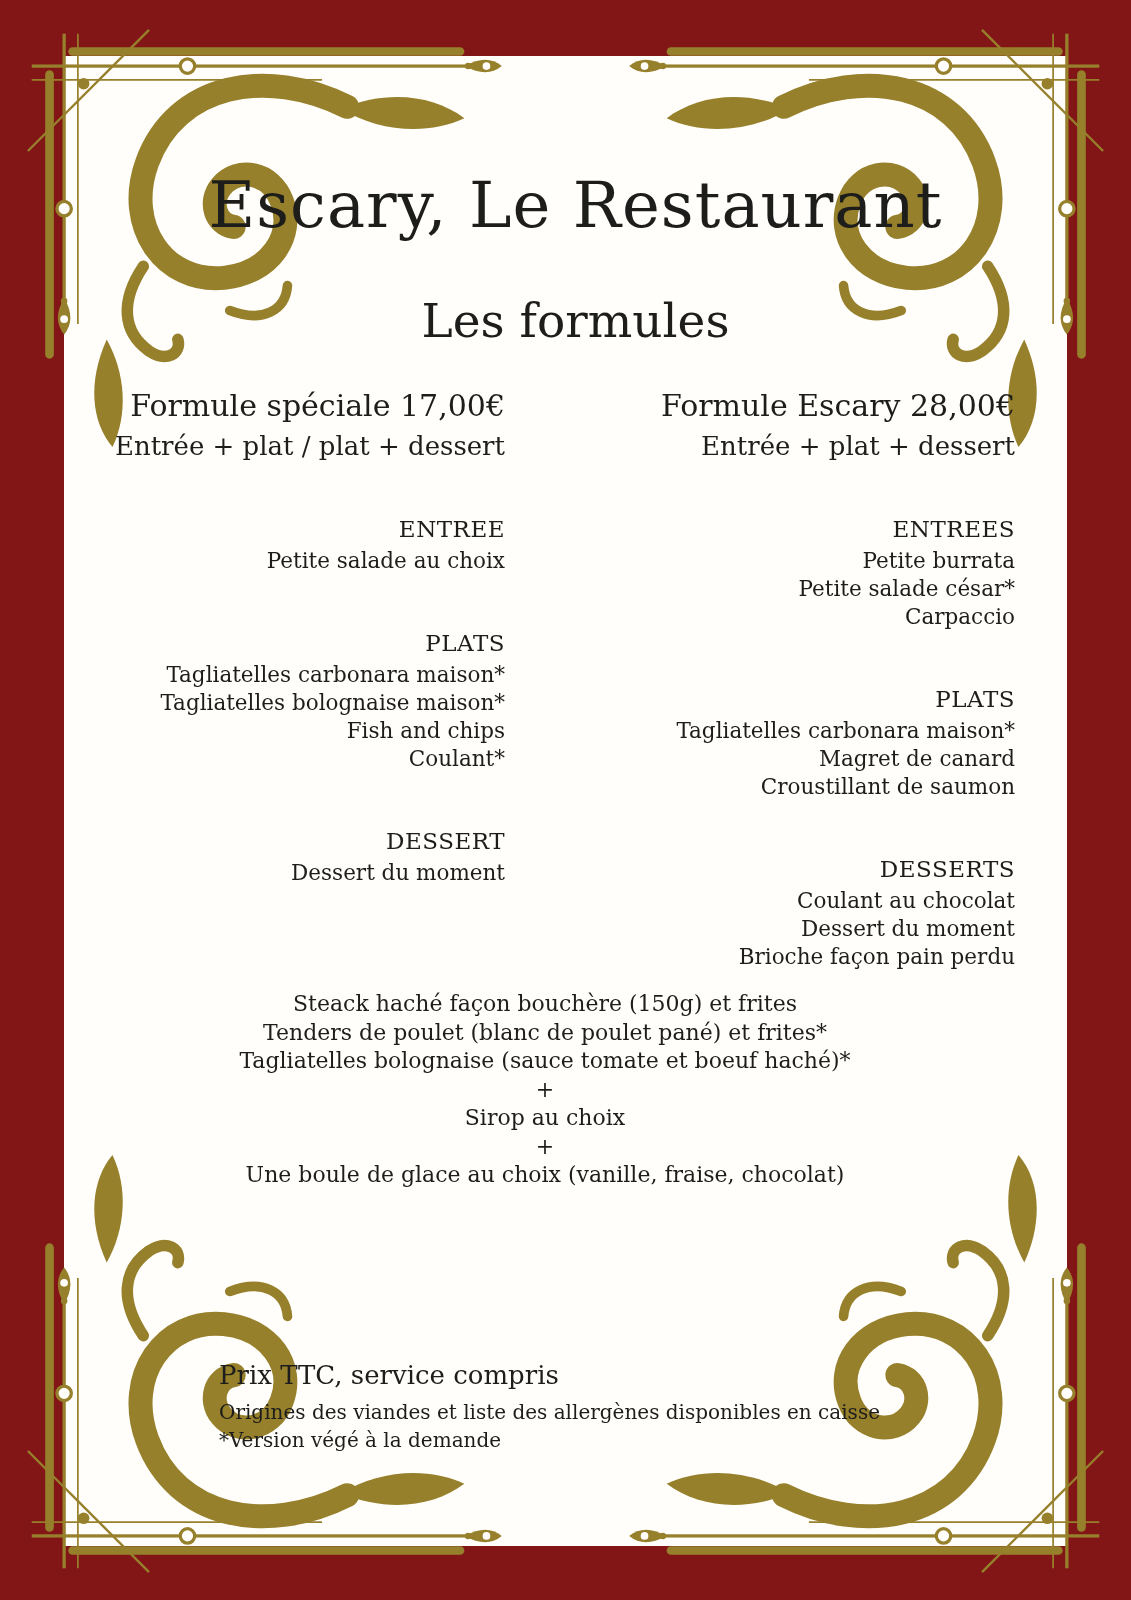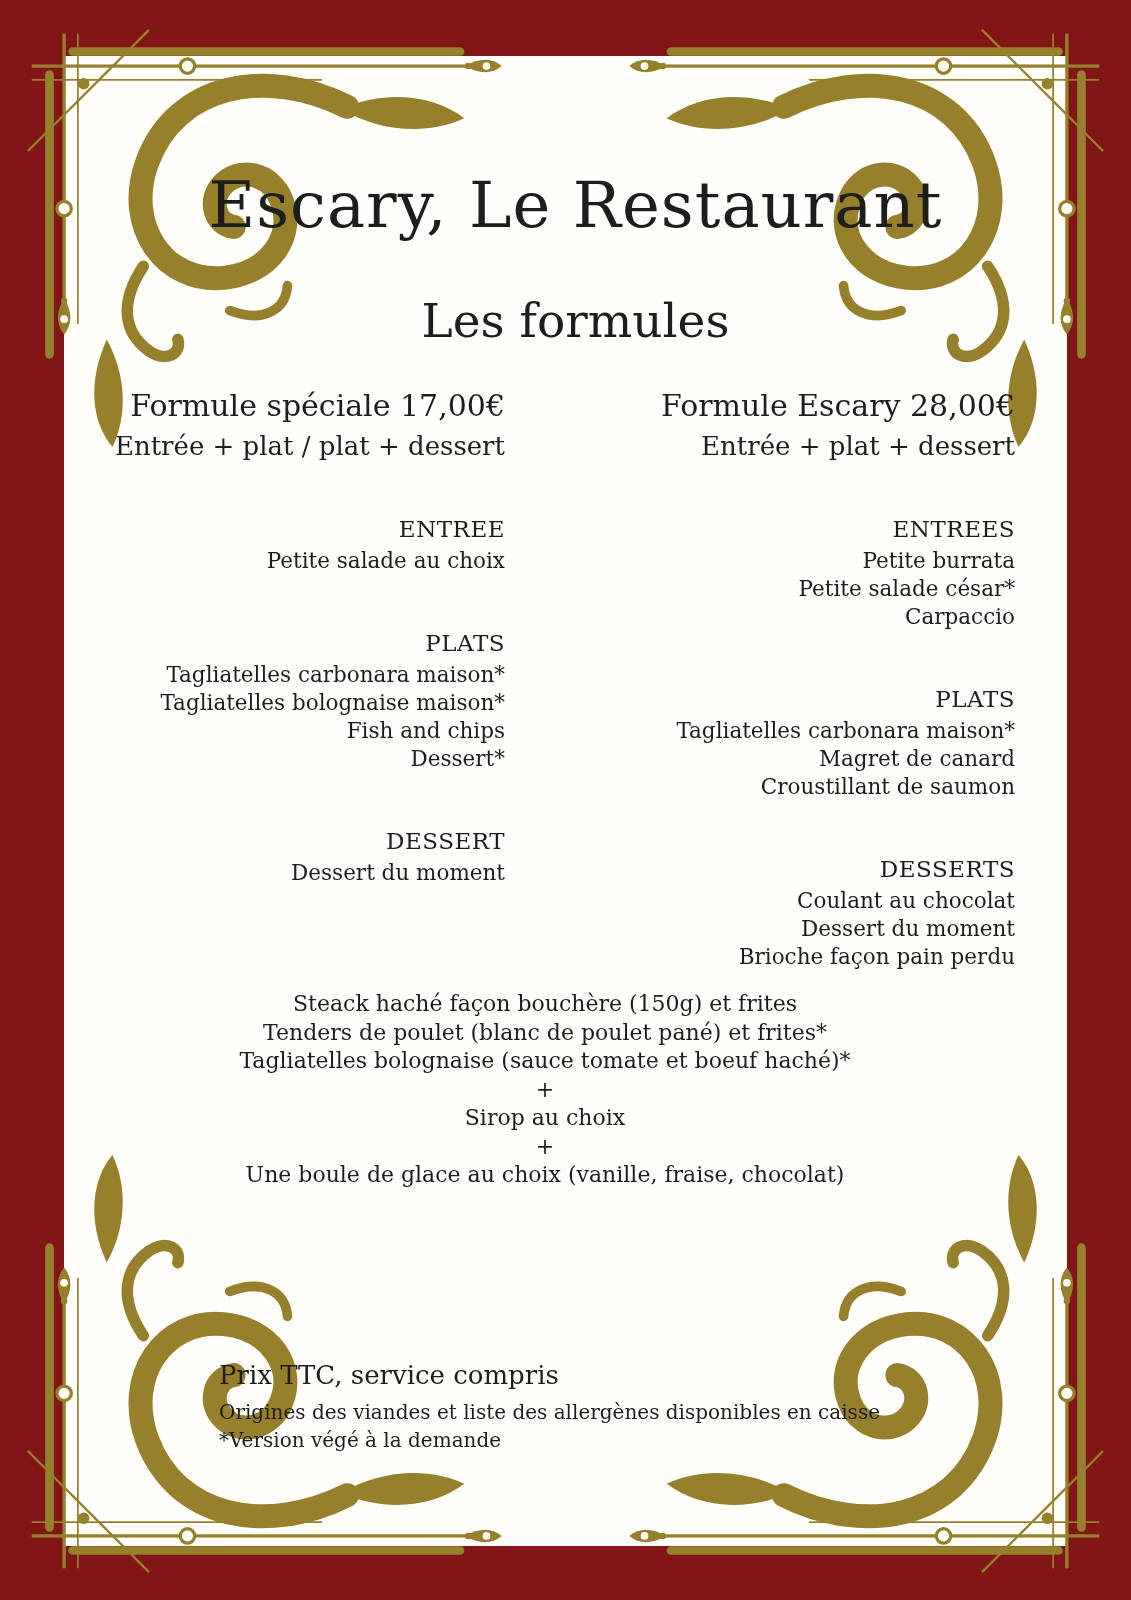--- a/index.html
+++ b/index.html
@@ -106,21 +106,21 @@
   <div class="f-sub">Entrée + plat / plat + dessert</div>
   <div class="sec">
     <div class="sec-h">ENTREE</div>
     <div class="item">Petite salade au choix</div>
   </div>
   <div class="sec">
     <div class="sec-h">PLATS</div>
     <div class="item">Tagliatelles carbonara maison*</div>
     <div class="item">Tagliatelles bolognaise maison*</div>
     <div class="item">Fish and chips</div>
-    <div class="item">Dessert*</div>
+    <div class="item">Coulant*</div>
   </div>
   <div class="sec">
     <div class="sec-h">DESSERT</div>
     <div class="item">Dessert du moment</div>
   </div>
 </div>
 
 <div class="abs col col-right">
   <div class="f-title"><span>Formule Escary</span> <span>28,00€</span></div>
   <div class="f-sub">Entrée + plat + dessert</div>

